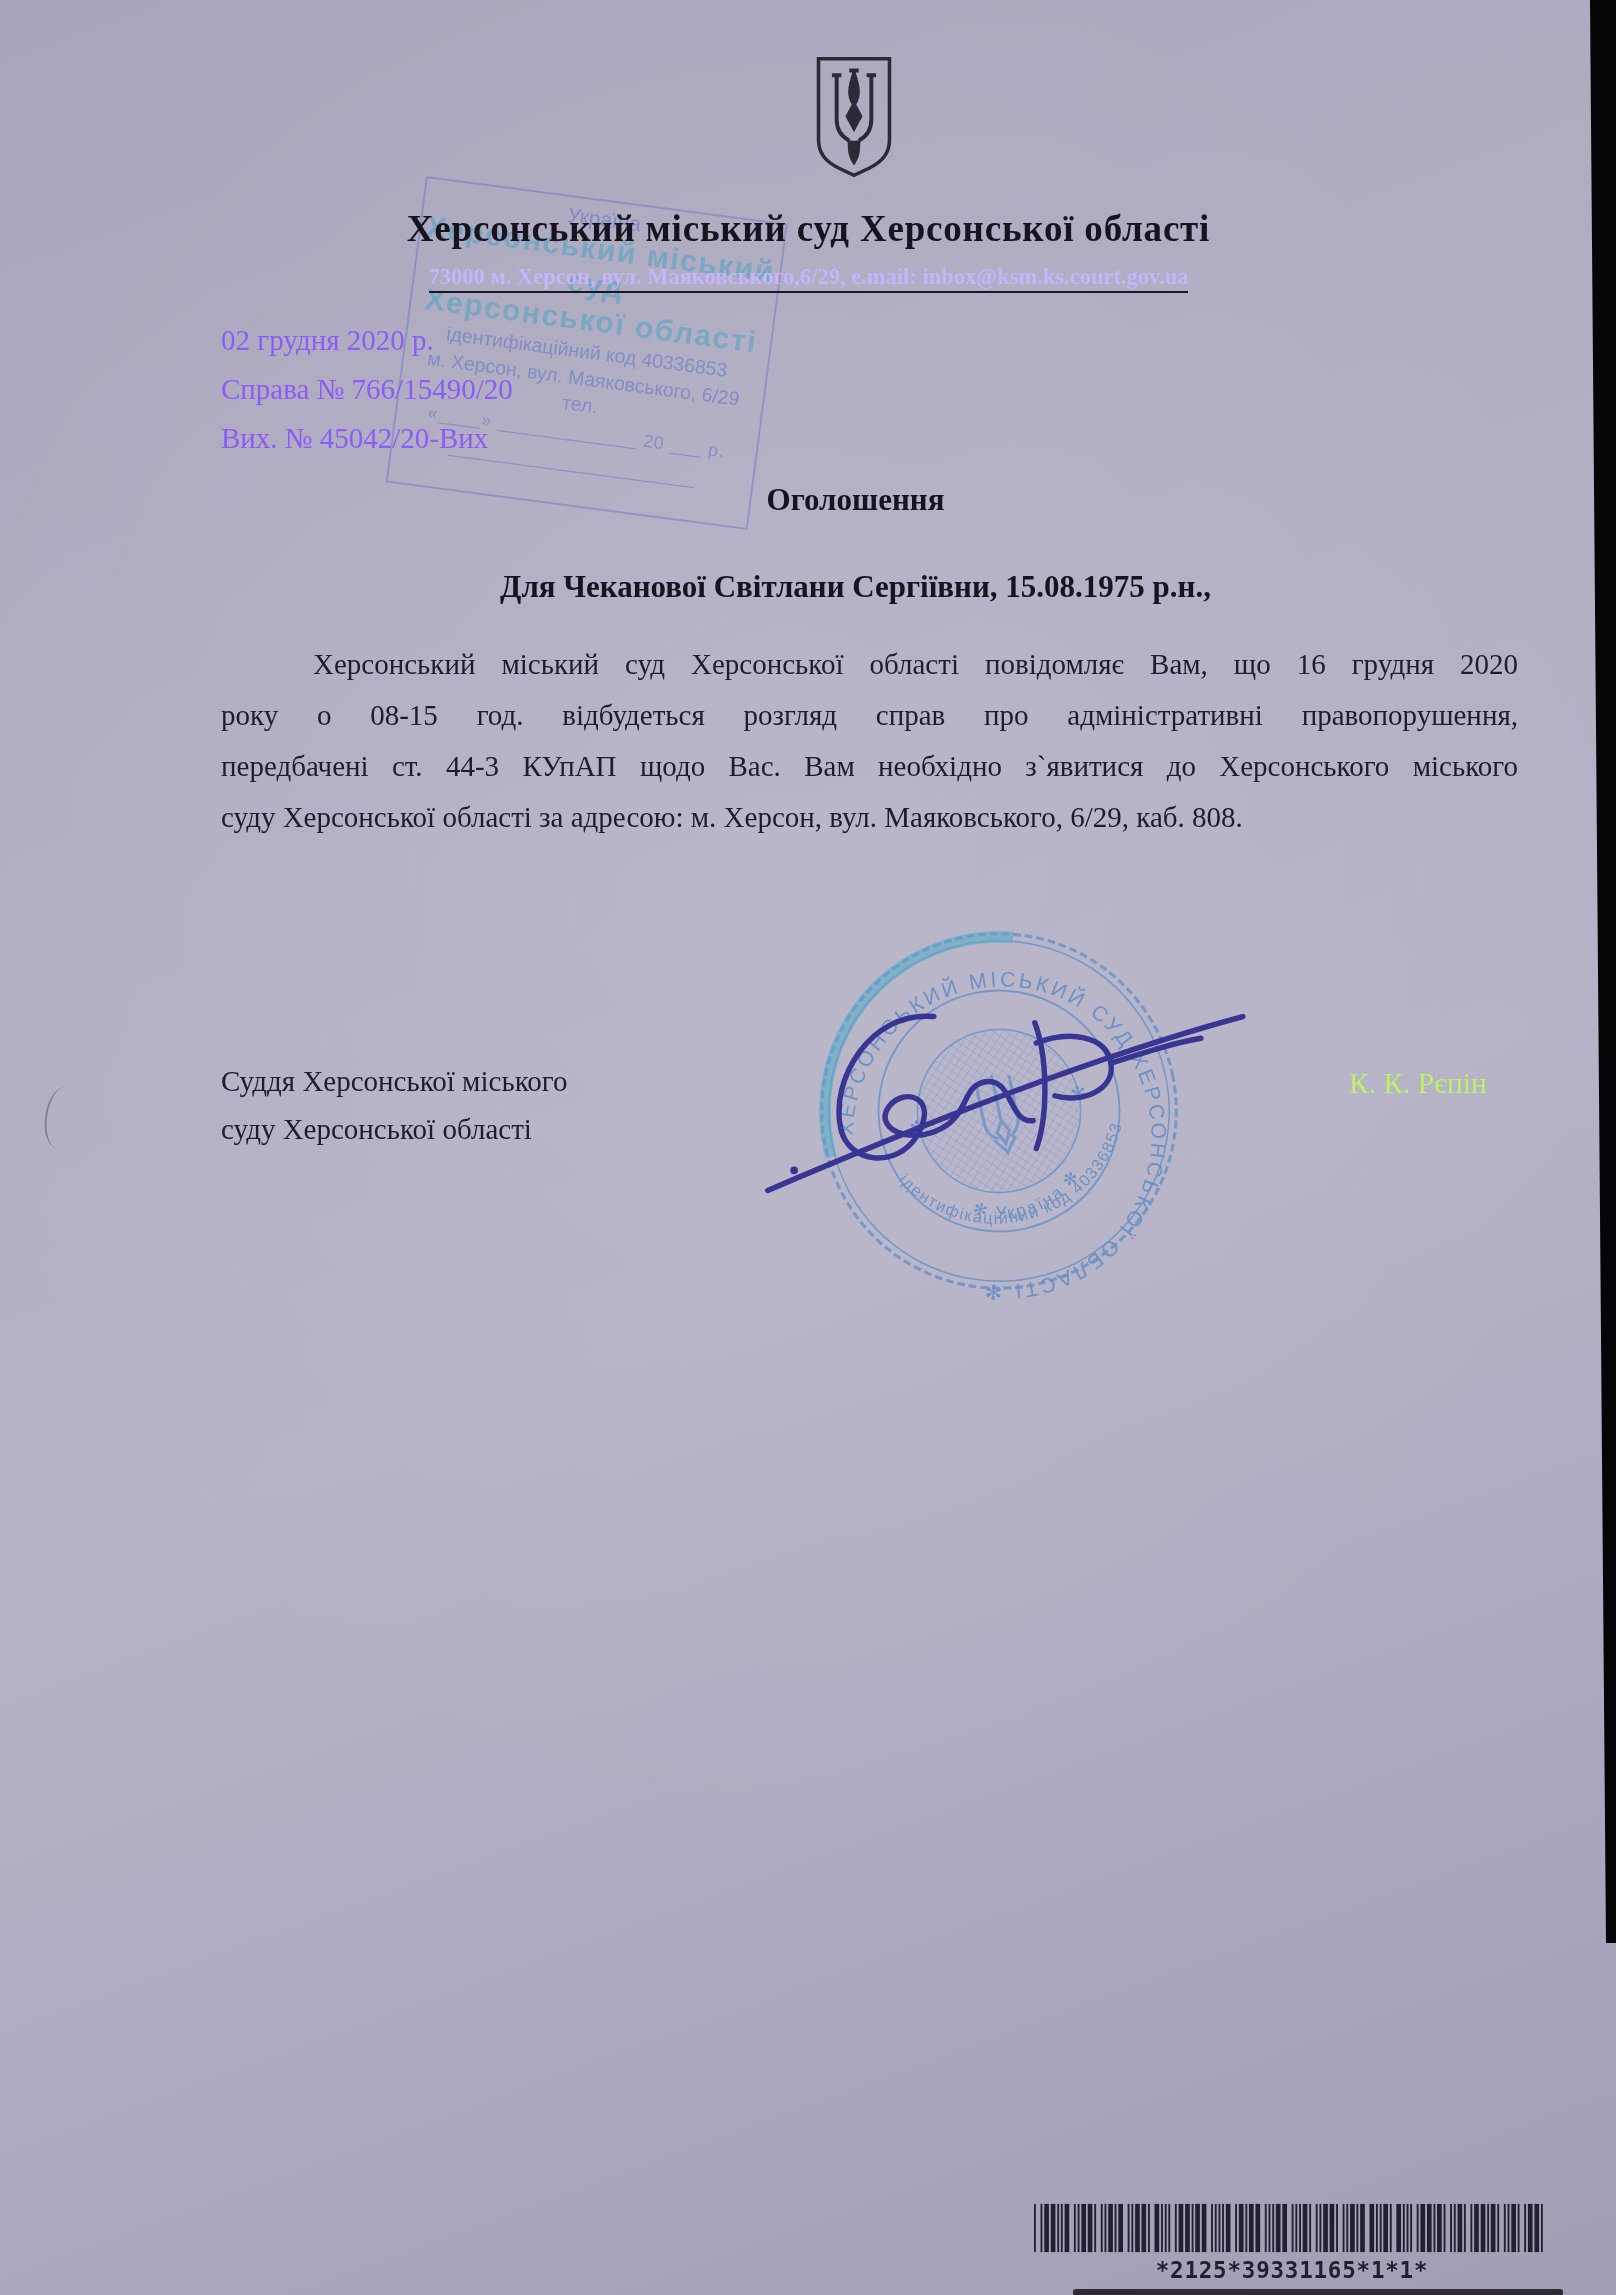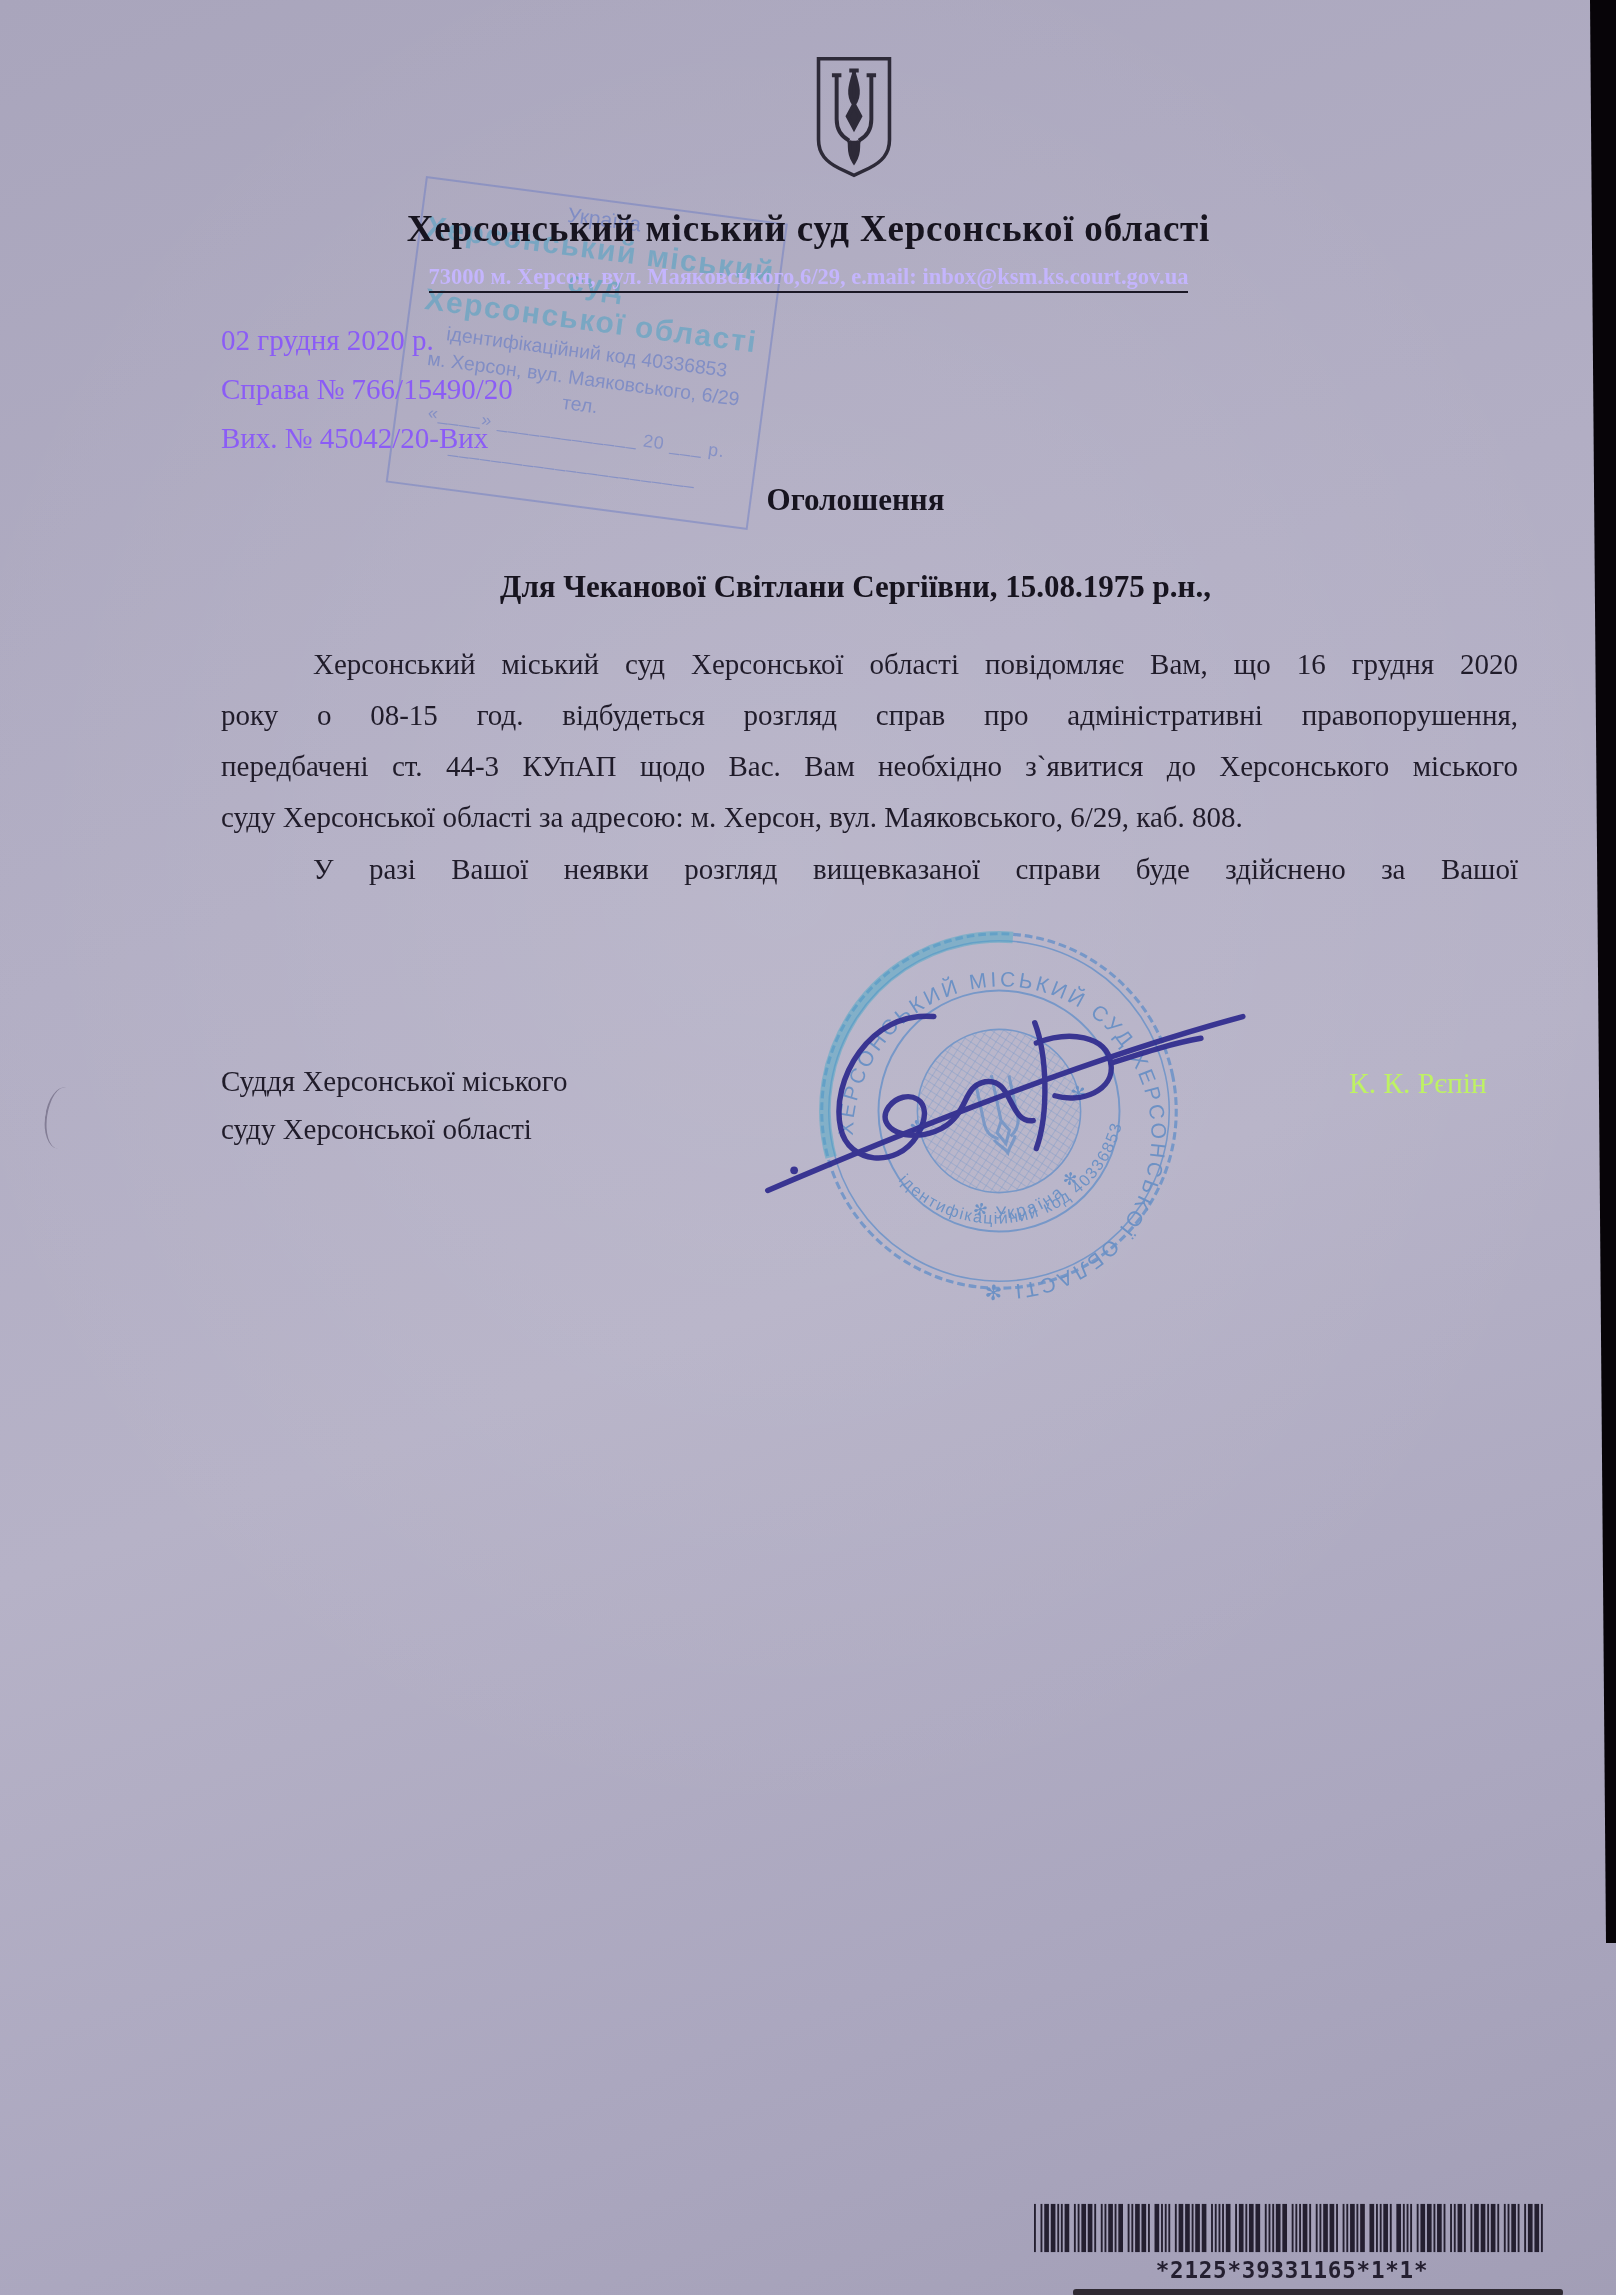--- a/index.html
+++ b/index.html
@@ -144,21 +144,20 @@
   <div class="addressee">Для Чеканової Світлани Сергіївни, 15.08.1975 р.н.,</div>
 
   <div class="para p1">
     <div class="line just indent">Херсонський міський суд Херсонської області повідомляє Вам, що 16 грудня  2020</div>
     <div class="line just">року о 08-15 год. відбудеться  розгляд справ про адміністративні правопорушення,</div>
     <div class="line just">передбачені ст. 44-3 КУпАП щодо Вас. Вам необхідно з`явитися до Херсонського міського</div>
     <div class="line">суду Херсонської області за адресою: м. Херсон, вул. Маяковського, 6/29, каб. 808.</div>
   </div>
 
   <div class="para p2">
-    <div class="line just indent">У разі Вашої неявки розгляд вищевказаної справи буде здійснено за Вашої</div>
   </div>
 
   <div class="sig-role">
     <div>Суддя Херсонської міського</div>
     <div>суду Херсонської області</div>
   </div>
   <div class="sig-name">К. К. Рєпін</div>
 </div>
 
 <svg class="round-stamp" viewBox="0 0 494 494">

